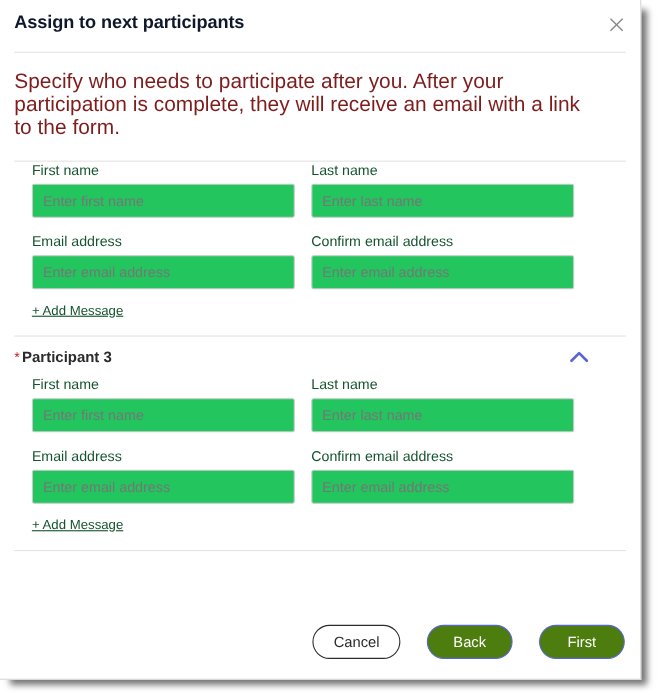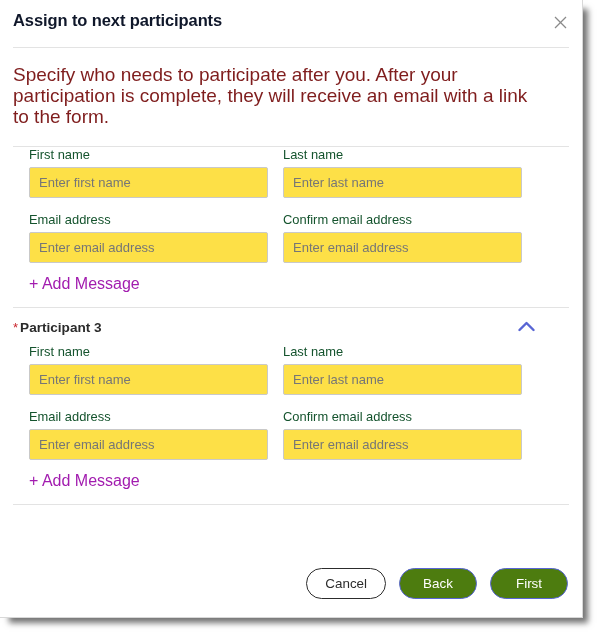--- a/index.html
+++ b/index.html
@@ -124,50 +124,51 @@
   .field input {
     width: 239px;
     height: 31px;
     box-sizing: border-box;
     border: 1px solid #c9c9c9;
     border-radius: 2px;
     padding: 0 9px;
     font-size: 13px;
     font-family: "Liberation Sans", sans-serif;
     color: #2b2b2b;
-    background: #fde047;
+    background: #22c55e;
     outline: none;
   }
   .field input::placeholder {
     color: #767676;
   }
   .row-gap { height: 12px; }
 
   .add-message {
     display: inline-block;
     margin-top: 10px;
-    font-size: 16px;
-    color: #a21caf;
+    font-size: 12px;
+    color: #14532d;
     cursor: pointer;
+    text-decoration: underline;
   }
   .section-bottom-gap { height: 14px; }
 
   
   .footer {
     position: absolute;
     left: 0;
     right: 0;
     bottom: 0;
     height: 62px;
   }
   .footer-btns {
     display: flex;
     justify-content: flex-end;
     align-items: center;
-    gap: 13px;
+    gap: 24px;
     padding: 13px 14px 0 0;
   }
   .btn {
     height: 31px;
     border-radius: 16px;
     font-size: 13.4px;
     font-family: "Liberation Sans", sans-serif;
     cursor: pointer;
     display: inline-flex;
     align-items: center;

